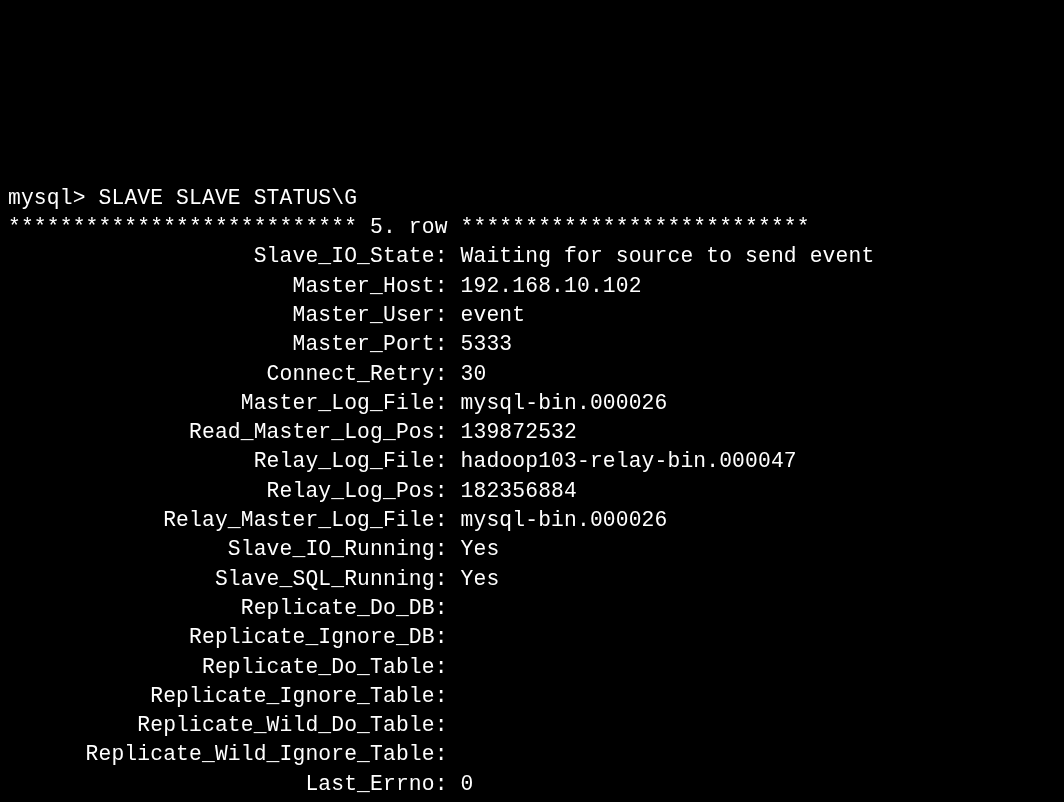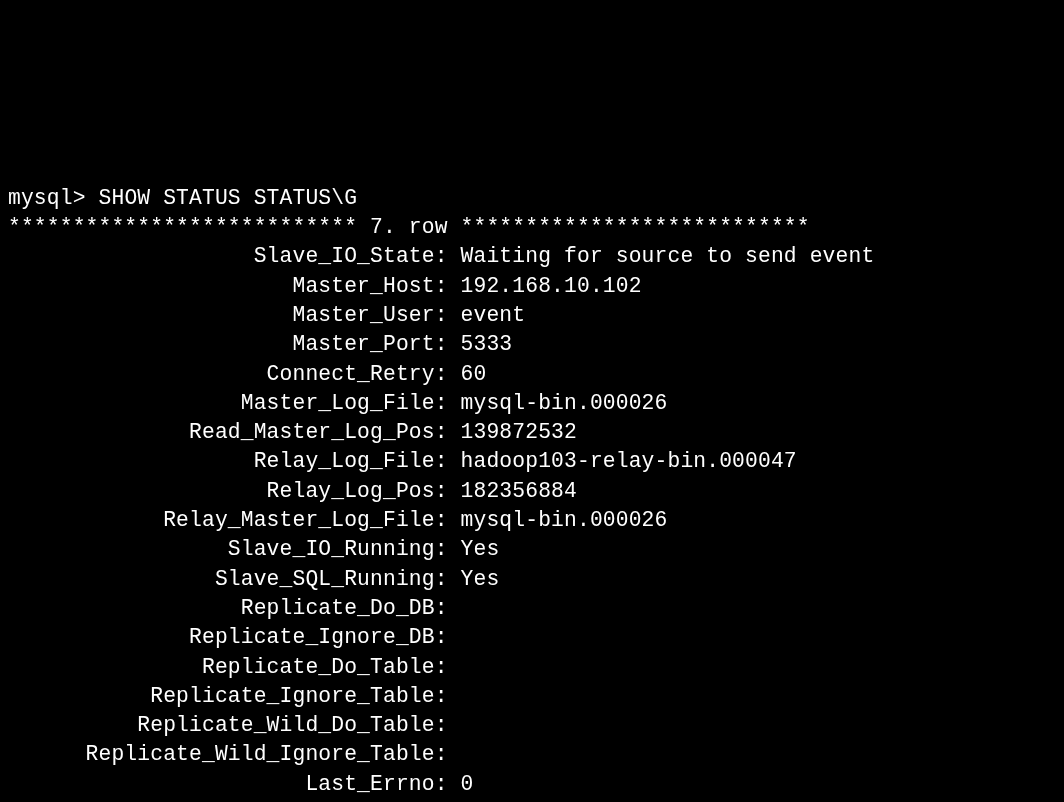--- a/index.html
+++ b/index.html
@@ -25,27 +25,27 @@
   .kv-line { }
   .label { display: inline-block; }
   .val { }
 </style>
 </head>
 <body>
 
 
 
 <div class="term">
-<span class="prompt"><span>mysql&gt;</span> <span>SHOW STATUS STATUS\G</span></span>
-<span class="rowsep"><span>***************************</span><span> 7. row </span><span>***************************</span></span>
+<span class="prompt"><span>mysql&gt;</span> <span>SLAVE SLAVE STATUS\G</span></span>
+<span class="rowsep"><span>***************************</span><span> 5. row </span><span>***************************</span></span>
 <div id="kv-container"><span class="kv-line"><span class="label">                   Slave_IO_State</span>: <span class="val">Waiting for source to send event</span></span>
 <span class="kv-line"><span class="label">                      Master_Host</span>: <span class="val">192.168.10.102</span></span>
 <span class="kv-line"><span class="label">                      Master_User</span>: <span class="val">event</span></span>
 <span class="kv-line"><span class="label">                      Master_Port</span>: <span class="val">5333</span></span>
-<span class="kv-line"><span class="label">                    Connect_Retry</span>: <span class="val">60</span></span>
+<span class="kv-line"><span class="label">                    Connect_Retry</span>: <span class="val">30</span></span>
 <span class="kv-line"><span class="label">                  Master_Log_File</span>: <span class="val">mysql-bin.000026</span></span>
 <span class="kv-line"><span class="label">              Read_Master_Log_Pos</span>: <span class="val">139872532</span></span>
 <span class="kv-line"><span class="label">                   Relay_Log_File</span>: <span class="val">hadoop103-relay-bin.000047</span></span>
 <span class="kv-line"><span class="label">                    Relay_Log_Pos</span>: <span class="val">182356884</span></span>
 <span class="kv-line"><span class="label">            Relay_Master_Log_File</span>: <span class="val">mysql-bin.000026</span></span>
 <span class="kv-line"><span class="label">                 Slave_IO_Running</span>: <span class="val">Yes</span></span>
 <span class="kv-line"><span class="label">                Slave_SQL_Running</span>: <span class="val">Yes</span></span>
 <span class="kv-line"><span class="label">                  Replicate_Do_DB</span>: <span class="val"></span></span>
 <span class="kv-line"><span class="label">              Replicate_Ignore_DB</span>: <span class="val"></span></span>
 <span class="kv-line"><span class="label">               Replicate_Do_Table</span>: <span class="val"></span></span>

